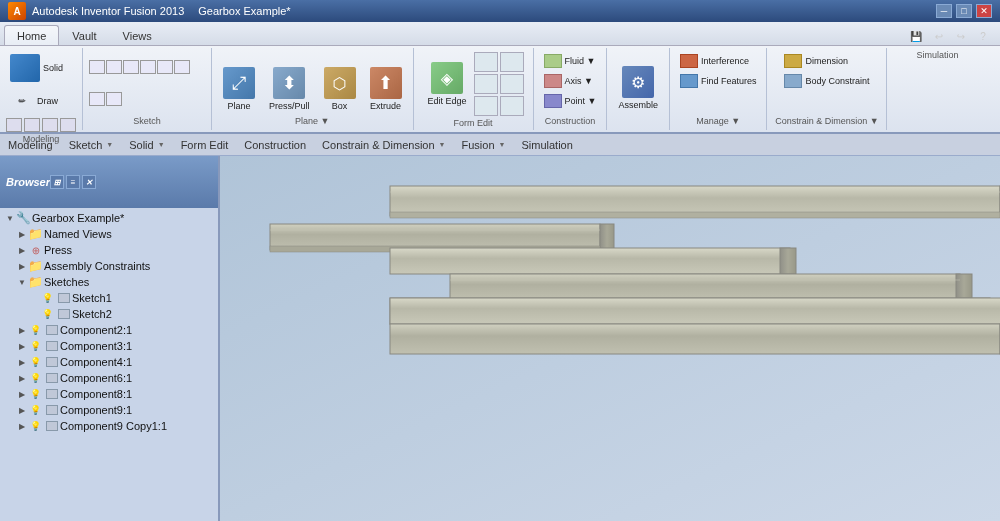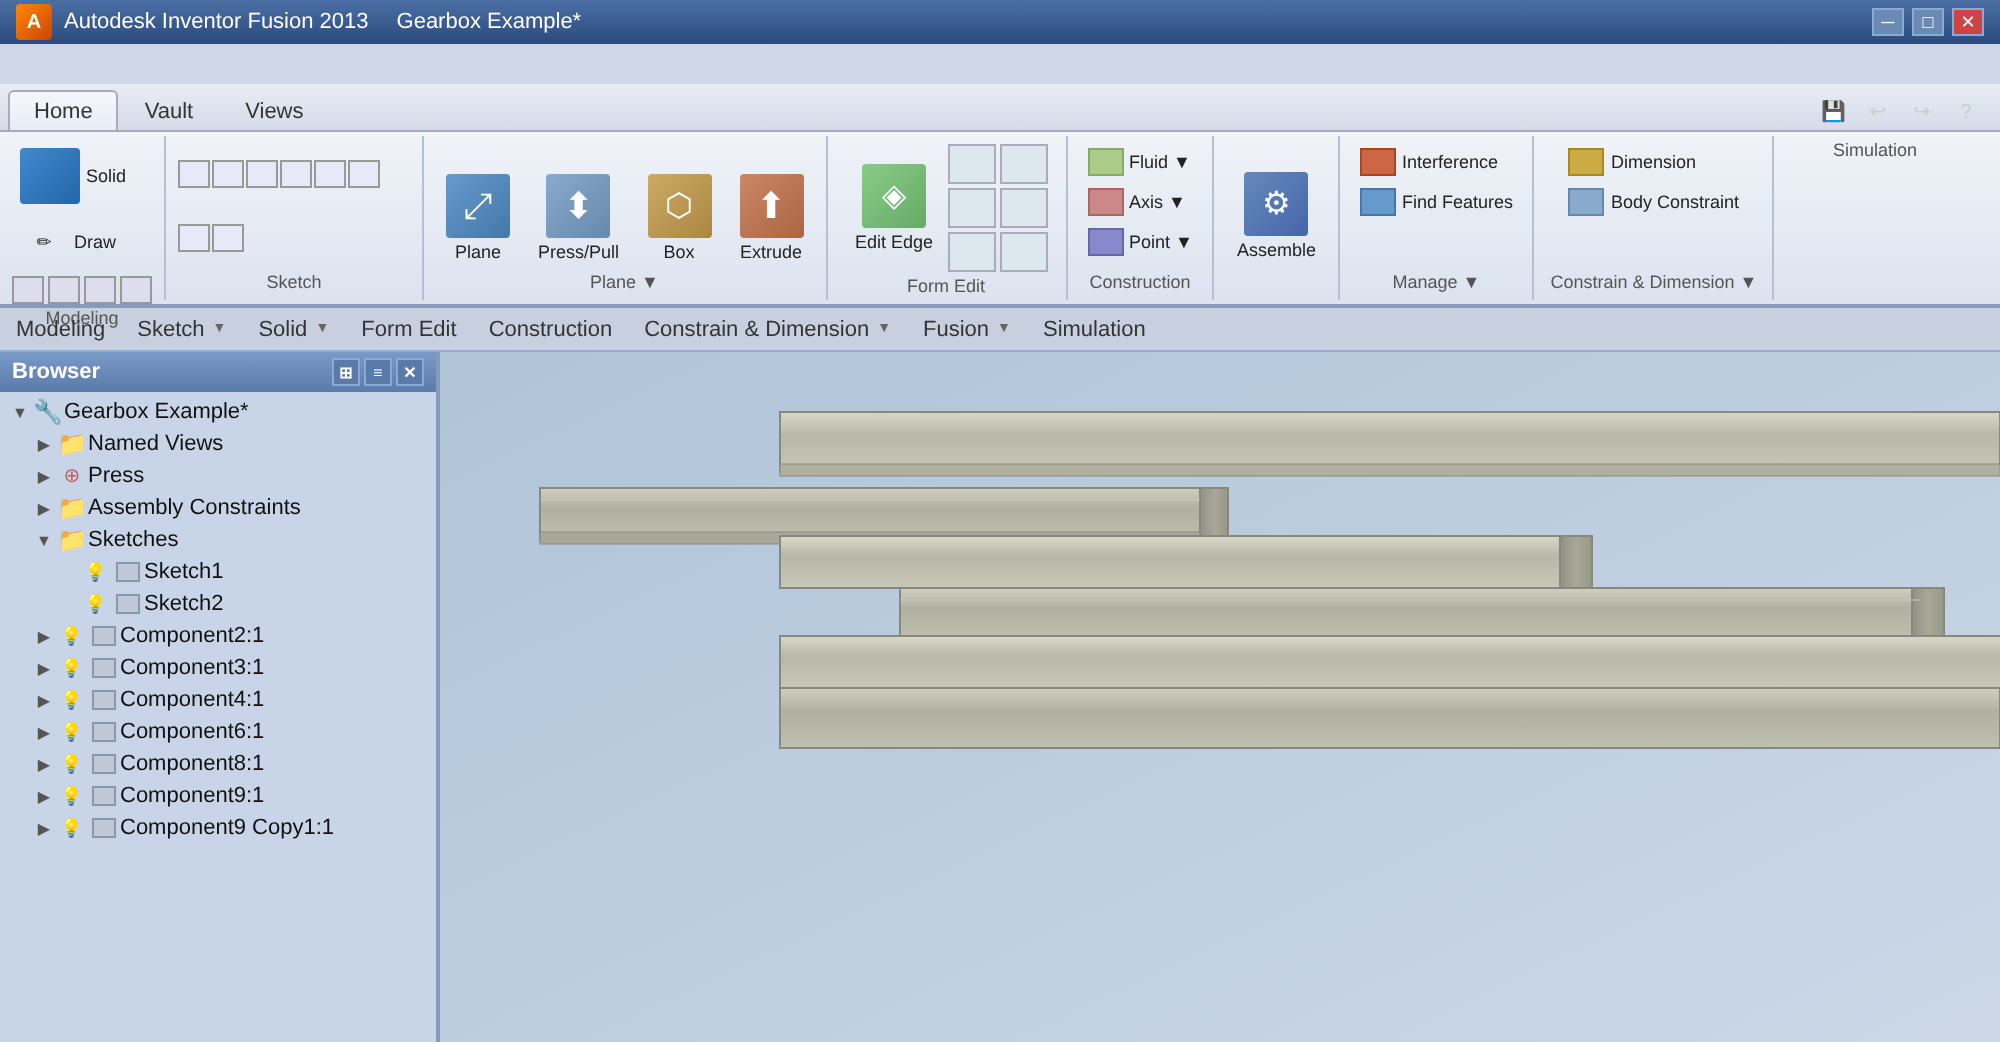--- a/index.html
+++ b/index.html
@@ -21,21 +21,20 @@
     .titlebar-btn { width: 16px; height: 14px; background: #6a8ab5; border: 1px solid #8aaad5; display: flex; align-items: center; justify-content: center; font-size: 9px; cursor: pointer; color: white; }
 
     
     #ribbon-tabs {
       background: linear-gradient(to bottom, #e8edf5, #d5dce8);
       height: 24px;
       display: flex;
       align-items: flex-end;
       padding-left: 4px;
       border-bottom: 1px solid #aab;
-      margin-top: 20px;
     }
     .ribbon-tab {
       padding: 3px 12px;
       font-size: 11px;
       cursor: pointer;
       border: 1px solid transparent;
       border-bottom: none;
       border-radius: 3px 3px 0 0;
       background: transparent;
       color: #333;
@@ -137,26 +136,26 @@
     #browser {
       width: 220px;
       background: #c8d4e8;
       border-right: 2px solid #8899bb;
       display: flex;
       flex-direction: column;
     }
     #browser-header {
       background: linear-gradient(to bottom, #7a9bc8, #5a7aaa);
       color: white;
-      padding: 3px 6px;
+      padding: 19px 6px;
       font-size: 11px;
       font-weight: bold;
       display: flex;
       align-items: center;
-      justify-content: space-between;
+      font-style: italic;
     }
     #browser-header-btns { display: flex; gap: 2px; }
     .browser-header-btn { width: 14px; height: 14px; background: #5a7aaa; border: 1px solid #8aaad5; display: flex; align-items: center; justify-content: center; font-size: 8px; cursor: pointer; color: white; }
     #browser-tree { flex: 1; overflow: auto; padding: 2px; }
     .tree-item {
       display: flex;
       align-items: center;
       padding: 1px 2px;
       cursor: pointer;
       font-size: 11px;

